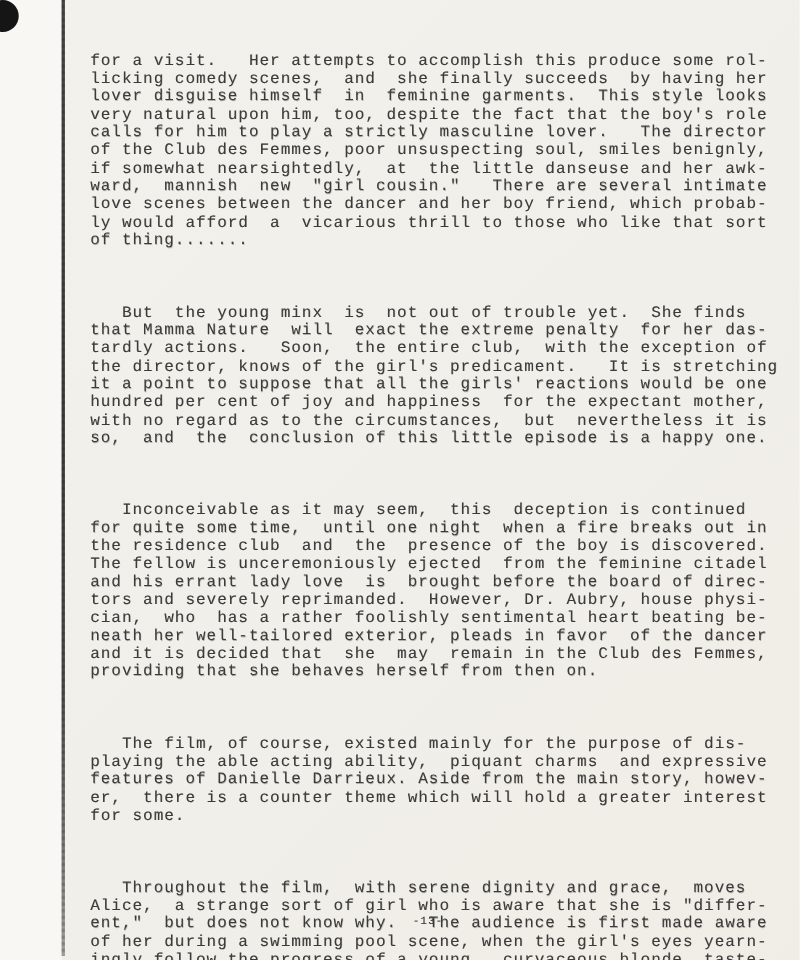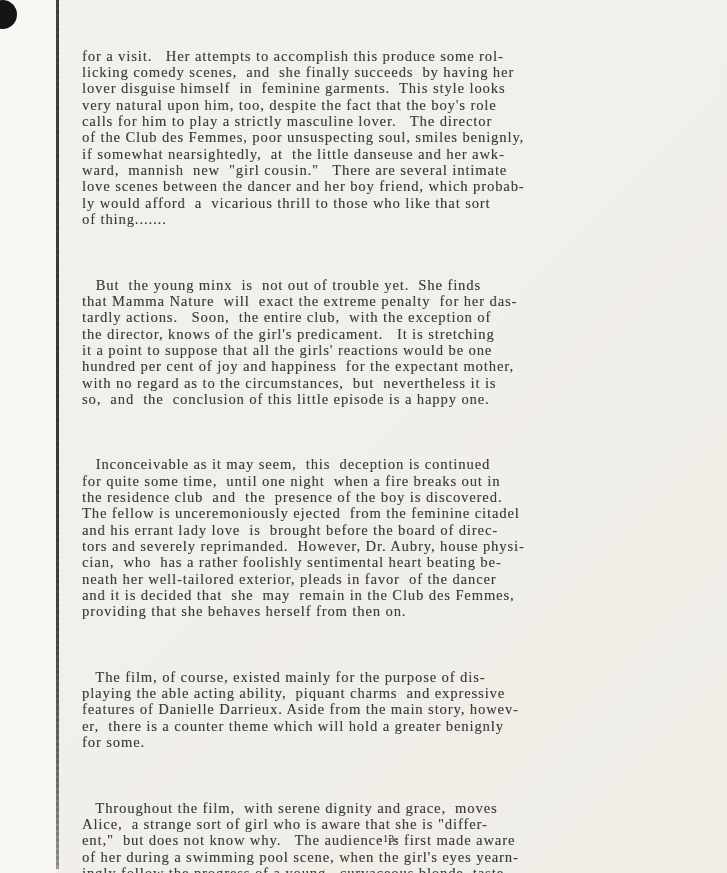--- a/index.html
+++ b/index.html
@@ -10,21 +10,20 @@
     width: 727px;
     height: 873px;
     position: relative;
     overflow: hidden;
     background: linear-gradient(135deg, #f3f1eb 0%, #f1efe9 55%, #efede6 100%);
     font-family: "Liberation Mono", "DejaVu Sans Mono", monospace;
   }
   .page {
     position: absolute;
     inset: 0;
-    font-family: Liberation Serif, serif;
   }
   
   .left-strip {
     position: absolute;
     left: 0;
     top: 0;
     width: 56px;
     height: 100%;
     background: #f8f7f3;
   }
@@ -115,21 +114,21 @@
 The fellow is unceremoniously ejected  from the feminine citadel
 and his errant lady love  is  brought before the board of direc-
 tors and severely reprimanded.  However, Dr. Aubry, house physi-
 cian,  who  has a rather foolishly sentimental heart beating be-
 neath her well-tailored exterior, pleads in favor  of the dancer
 and it is decided that  she  may  remain in the Club des Femmes,
 providing that she behaves herself from then on.</div>
     <div class="para">   The film, of course, existed mainly for the purpose of dis-
 playing the able acting ability,  piquant charms  and expressive
 features of Danielle Darrieux. Aside from the main story, howev-
-er,  there is a counter theme which will hold a greater benignly
+er,  there is a counter theme which will hold a greater interest
 for some.</div>
     <div class="para">   Throughout the film,  with serene dignity and grace,  moves
 Alice,  a strange sort of girl who is aware that she is "differ-
 ent,"  but does not know why.   The audience is first made aware
 of her during a swimming pool scene, when the girl's eyes yearn-
 ingly follow the progress of a young,  curvaceous blonde, taste-
 fully attired in a brief bathing suit.</div>
     
   </div>
 

